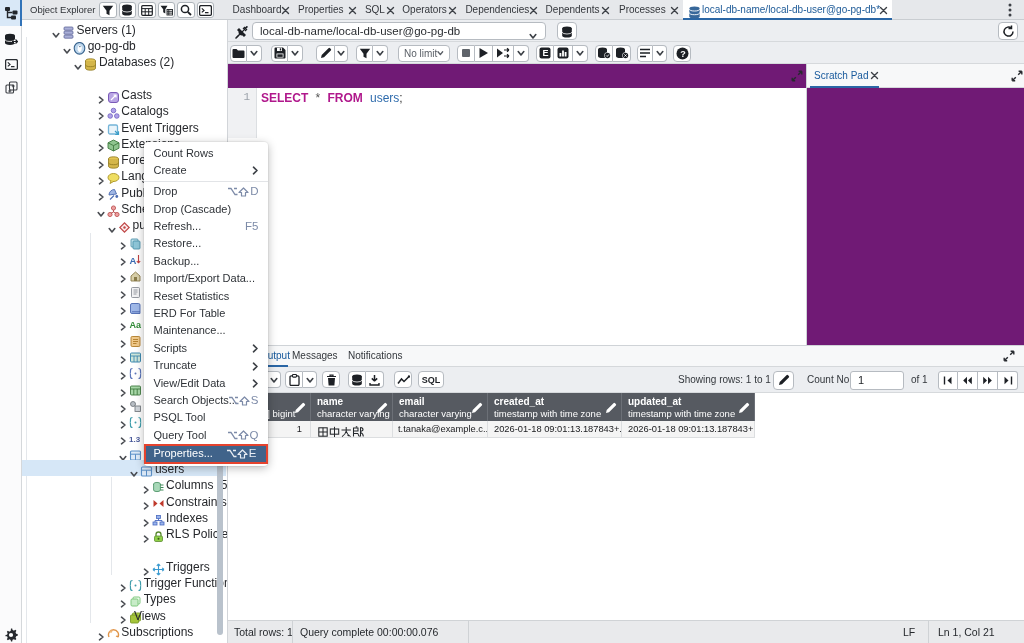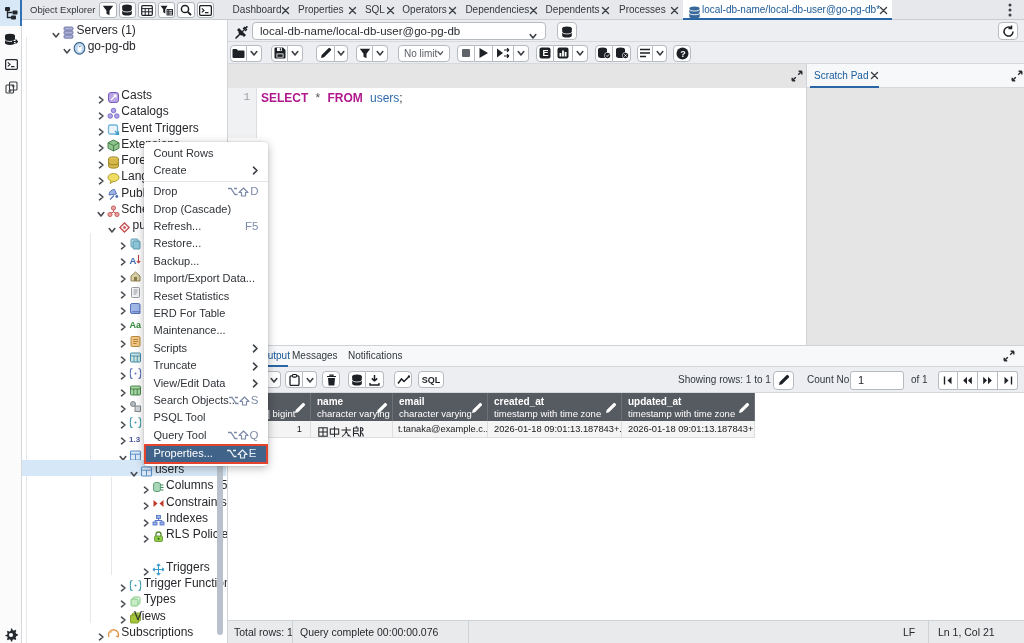--- a/index.html
+++ b/index.html
@@ -26,21 +26,21 @@
 
 #tree{position:absolute;left:22px;top:20px;width:206px;height:623px;background:#fff;border-right:1px solid #d2d5d9;overflow:hidden;z-index:1}
 .trow{position:absolute;left:0;width:204px;height:16.3px}
 .trow.sel{background:#d6e7f7}
 .tchev{position:absolute;top:4px}
 .ticon{position:absolute;top:1.5px}
 .tlab{position:absolute;top:2px;font-size:12px;color:#26282c;white-space:nowrap}
 .tguide{position:absolute;width:1px;background:#e4e7eb}
 #tscroll{position:absolute;left:195px;top:420px;width:6px;height:195px;background:#b9c2cc;border-radius:3px}
 
-#qt{position:absolute;left:228px;top:20px;width:796px;height:623px;background:#e5e5e5}
+#qt{position:absolute;left:228px;top:20px;width:796px;height:623px;background:#701a75}
 #connbar{position:absolute;left:0;top:0;width:796px;height:22px;background:#eceef1;border-bottom:1px solid #d6d9dc}
 #connsel{position:absolute;left:24px;top:2px;width:294px;height:18px;background:#fff;border:1px solid #b6bbc1;border-radius:4px;font-size:11.5px;color:#2a2d31;line-height:16px;padding-left:7px}
 #conndb{position:absolute;left:329px;top:2px;width:20px;height:18px;background:#fff;border:1px solid #b6bbc1;border-radius:4px;text-align:center;line-height:15px}
 #connrefresh{position:absolute;left:770px;top:2px;width:20px;height:18px;background:#fff;border:1px solid #b6bbc1;border-radius:4px;text-align:center;line-height:15px}
 #qtoolbar{position:absolute;left:0;top:22px;width:796px;height:22px;background:#eceef1;border-bottom:1px solid #d6d9dc}
 .qbtn{position:absolute;top:2.5px;height:17px;background:#fff;border:1px solid #b6bbc1;display:inline-flex;align-items:center;justify-content:center}
 .qbtn.gl{border-radius:4px 0 0 4px}
 .qbtn.gr{border-radius:0 4px 4px 0;border-left:none}
 .qbtn.gm{border-radius:0;border-left:none}
 .qbtn.g1{border-radius:4px}
@@ -256,20 +256,31 @@
 <div class="trow" style="top:17.1px">
         <span class="tchev" style="left:41.2px"><svg width="8" height="8" viewBox="0 0 8 8">
             <path d="M1.2 2.5 L4.0 6 L6.8 2.5" fill="none" stroke="#4a4d52" stroke-width="1.6" stroke-linecap="round" stroke-linejoin="round"></path>
           </svg></span>
         <span class="ticon" style="left:51.2px"><svg width="13" height="13" viewBox="0 0 13 13">
             <ellipse cx="6.5" cy="6.3" rx="5.3" ry="5.8" fill="#bdd6ec" stroke="#39648e" stroke-width="1.1"></ellipse>
             <path d="M6.2 3.2 Q8.8 3.2 8.8 6 Q8.8 9.2 6.8 10.2 Q5 9.8 4.6 7.5 Q4.3 4.2 6.2 3.2" fill="#fff"></path>
             <circle cx="6.9" cy="4.6" r="0.7" fill="#2c4f74"></circle>
           </svg></span>
         <span class="tlab" style="left:65.7px">go-pg-db</span>
+      </div>
+<div class="trow" style="top:33.4px">
+        <span class="tchev" style="left:52.4px"><svg width="8" height="8" viewBox="0 0 8 8">
+            <path d="M1.2 2.5 L4.0 6 L6.8 2.5" fill="none" stroke="#4a4d52" stroke-width="1.6" stroke-linecap="round" stroke-linejoin="round"></path>
+          </svg></span>
+        <span class="ticon" style="left:62.4px"><svg width="13" height="13" viewBox="0 0 13 13">
+            <ellipse cx="6.5" cy="3" rx="5" ry="2.2" fill="#e3c656" stroke="#8f7820" stroke-width="0.8"></ellipse>
+            <path d="M1.5 3 v7 a5 2.2 0 0 0 10 0 v-7" fill="#d4b64a" stroke="#8f7820" stroke-width="0.8"></path>
+            <path d="M1.5 6.5 a5 2.2 0 0 0 10 0" fill="none" stroke="#8f7820" stroke-width="0.8"></path>
+          </svg></span>
+        <span class="tlab" style="left:76.9px">Databases (2)</span>
       </div>
 <div class="trow" style="top:65.9px">
         <span class="tchev" style="left:74.8px"><svg width="8" height="8" viewBox="0 0 8 8">
             <path d="M2.5 1.2 L6 4.0 L2.5 6.8" fill="none" stroke="#4a4d52" stroke-width="1.6" stroke-linecap="round" stroke-linejoin="round"></path>
           </svg></span>
         <span class="ticon" style="left:84.8px"><svg width="13" height="13" viewBox="0 0 13 13">
             <rect x="1.5" y="1.5" width="10" height="10" rx="2.5" fill="#b9a5e4" stroke="#7a5ab8" stroke-width="1"></rect>
             <path d="M4 9 L9 4 M6.5 4 H9 V6.5" stroke="#fff" stroke-width="1.2" fill="none"></path>
           </svg></span>
         <span class="tlab" style="left:99.3px">Casts</span>

